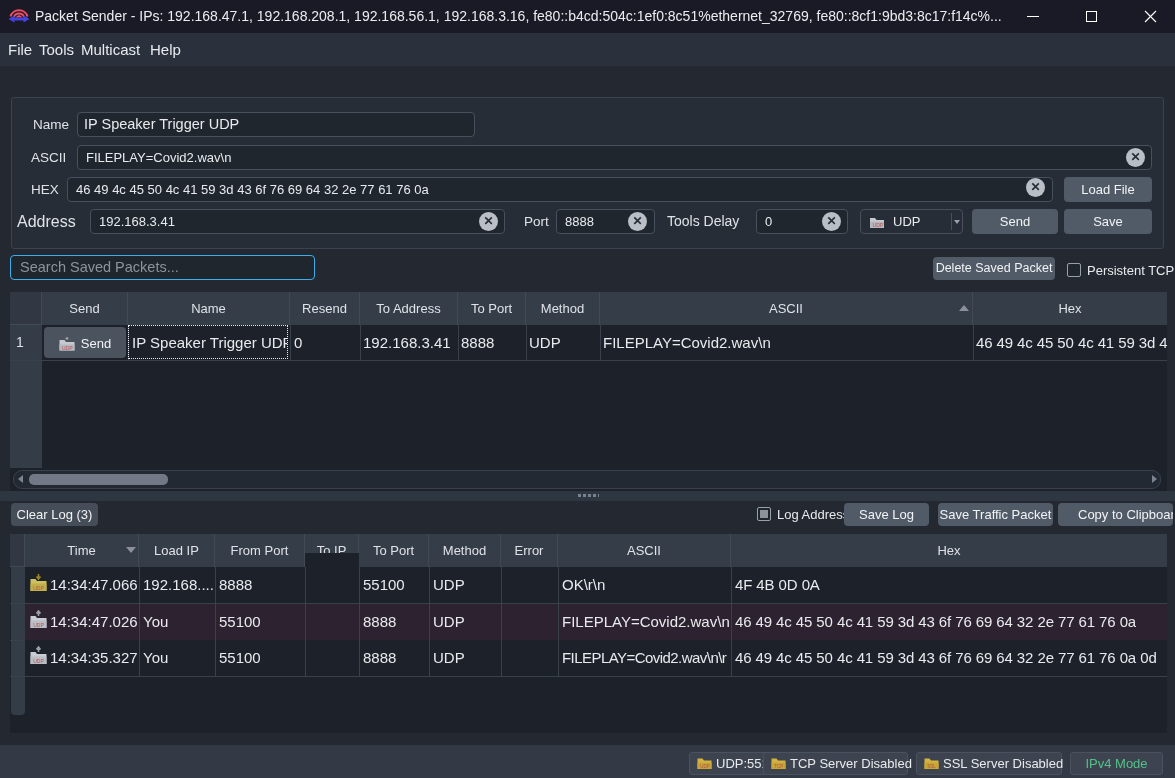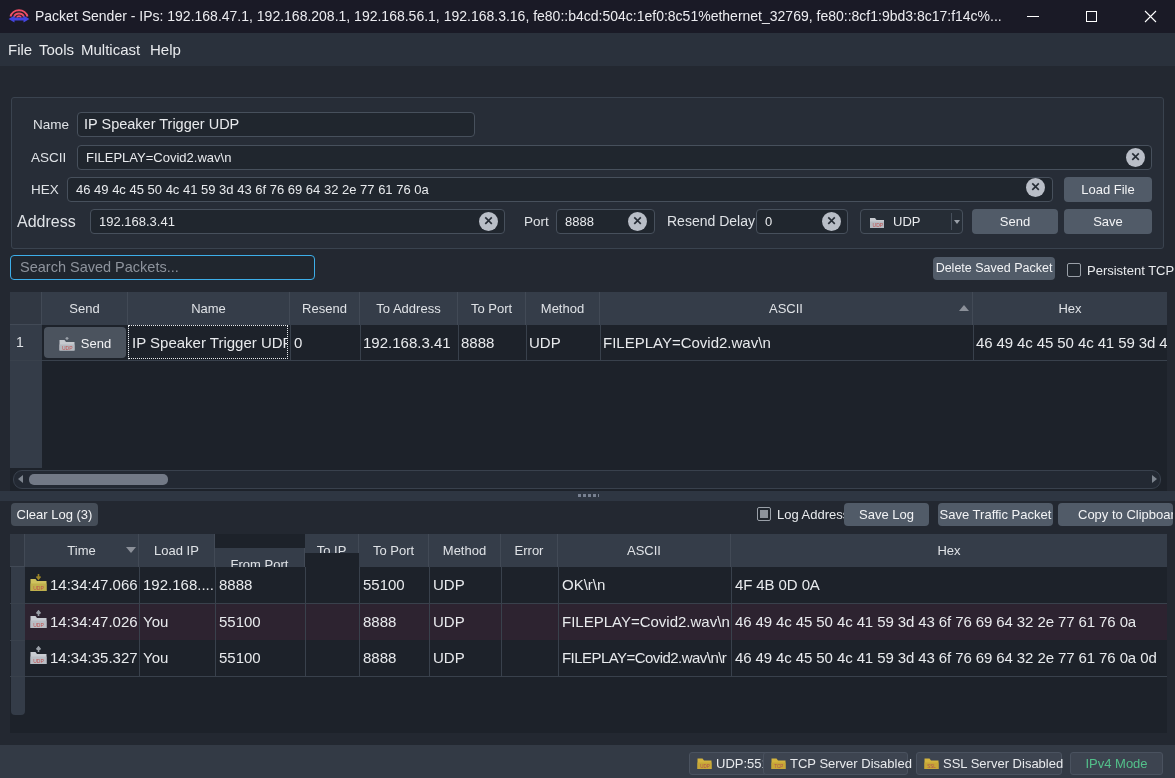--- a/index.html
+++ b/index.html
@@ -61,21 +61,21 @@
 <div class="abs flabel" style="left:31px;top:177px;">HEX</div>
 <div class="abs input" style="left:67px;top:177px;width:986px;">46 49 4c 45 50 4c 41 59 3d 43 6f 76 69 64 32 2e 77 61 76 0a</div>
 <div class="abs xbtn" style="left:1026px;top:178px;">✕</div>
 <div class="abs btn" style="left:1064px;top:177px;width:88px;">Load File</div>
 <div class="abs flabel" style="left:17px;top:209px;font-size:16px;">Address</div>
 <div class="abs input" style="left:90px;top:209px;width:415px;">192.168.3.41</div>
 <div class="abs xbtn" style="left:479px;top:212px;">✕</div>
 <div class="abs flabel" style="left:524px;top:209px;">Port</div>
 <div class="abs input" style="left:556px;top:209px;width:99px;">8888</div>
 <div class="abs xbtn" style="left:628px;top:212px;">✕</div>
-<div class="abs flabel" style="left:667px;top:209px;font-size:14px;">Resend Delay</div>
+<div class="abs flabel" style="left:667px;top:209px;font-size:14px;">Tools Delay</div>
 <div class="abs input" style="left:756px;top:209px;width:92px;">0</div>
 <div class="abs xbtn" style="left:822px;top:212px;">✕</div>
 <div class="abs" id="combo" style="left:860px;top:209px;width:103px;height:25px;background:#262d36;border:1px solid #47505c;border-radius:4px;">
   <svg class="abs" style="left:8px;top:5px;" width="16" height="14" viewBox="0 0 16 14">
     <path d="M1 3 L6 3 L7.5 5 L15 5 L15 13 L1 13 Z" fill="#c6c9cf"></path>
     <path d="M1 6.5 L15 6.5 L15 13 L1 13 Z" fill="#b4b8bf"></path>
     <text x="3.6" y="11.8" font-size="5" fill="#c05050" font-family="Liberation Sans">UDP</text>
   </svg>
   <div class="abs" style="left:32px;top:0;height:23px;line-height:23px;color:#e8eaed;font-size:13px;">UDP</div>
   <div class="abs" style="left:90px;top:3px;width:1px;height:17px;background:#47505c;"></div>
@@ -145,21 +145,21 @@
 <div class="abs cblabel" style="left:777px;top:507px;">Log Address</div>
 <div class="abs btn" style="left:844px;top:503px;width:85px;height:23px;line-height:23px;">Save Log</div>
 <div class="abs btn" style="left:938px;top:503px;width:115px;height:23px;line-height:23px;">Save Traffic Packet</div>
 <div class="abs btn" style="left:1058px;top:503px;width:115px;height:23px;line-height:23px;padding-left:20px;">Copy to Clipboard</div>
 
 <div class="abs tbl" style="left:10px;top:534px;width:1157px;height:199px;"></div>
 <div class="abs" style="left:11px;top:567px;width:14px;height:148px;background:#343c48;border-radius:0 0 4px 4px;"></div>
 <div class="abs" style="left:10px;top:534px;width:15px;height:33px;background:#313843;border-right:1px solid #424a56;border-bottom:1px solid #424a56;"></div>
 <div class="abs th" style="left:25px;top:534px;width:114px;height:33px;line-height:33px;">Time</div>
 <div class="abs th" style="left:139px;top:534px;width:76px;height:33px;line-height:33px;">Load IP</div>
-<div class="abs th" style="left:215px;top:548px;width:90px;height:33px;line-height:33px;">From Port</div>
+<div class="abs th" style="left:215px;top:534px;width:90px;height:33px;line-height:33px;">From Port</div>
 <div class="abs th" style="left:305px;top:534px;width:54px;height:19px;line-height:33px;">To IP</div>
 <div class="abs th" style="left:359px;top:534px;width:70px;height:33px;line-height:33px;">To Port</div>
 <div class="abs th" style="left:429px;top:534px;width:72px;height:33px;line-height:33px;">Method</div>
 <div class="abs th" style="left:501px;top:534px;width:57px;height:33px;line-height:33px;">Error</div>
 <div class="abs th" style="left:558px;top:534px;width:173px;height:33px;line-height:33px;">ASCII</div>
 <div class="abs th" style="left:731px;top:534px;width:436px;height:33px;line-height:33px;border-right:none;">Hex</div>
 <div class="abs" style="left:126px;top:547px;width:0;height:0;border-left:5px solid transparent;border-right:5px solid transparent;border-top:6px solid #8b9099;"></div>
 
 <div id="logrows">
     <div class="abs" style="left:25px;top:567px;width:1142px;height:36px;background:#1d222a;"></div>

